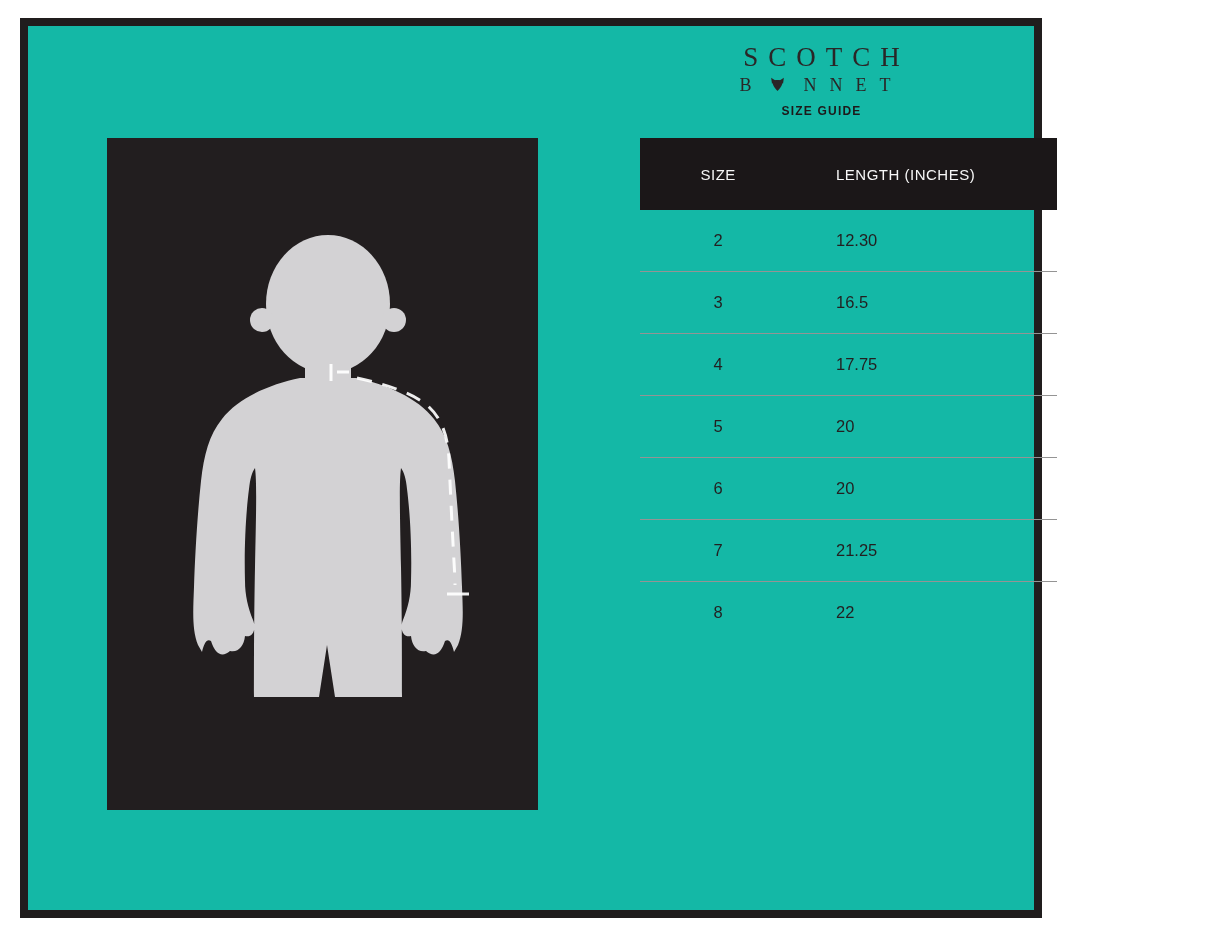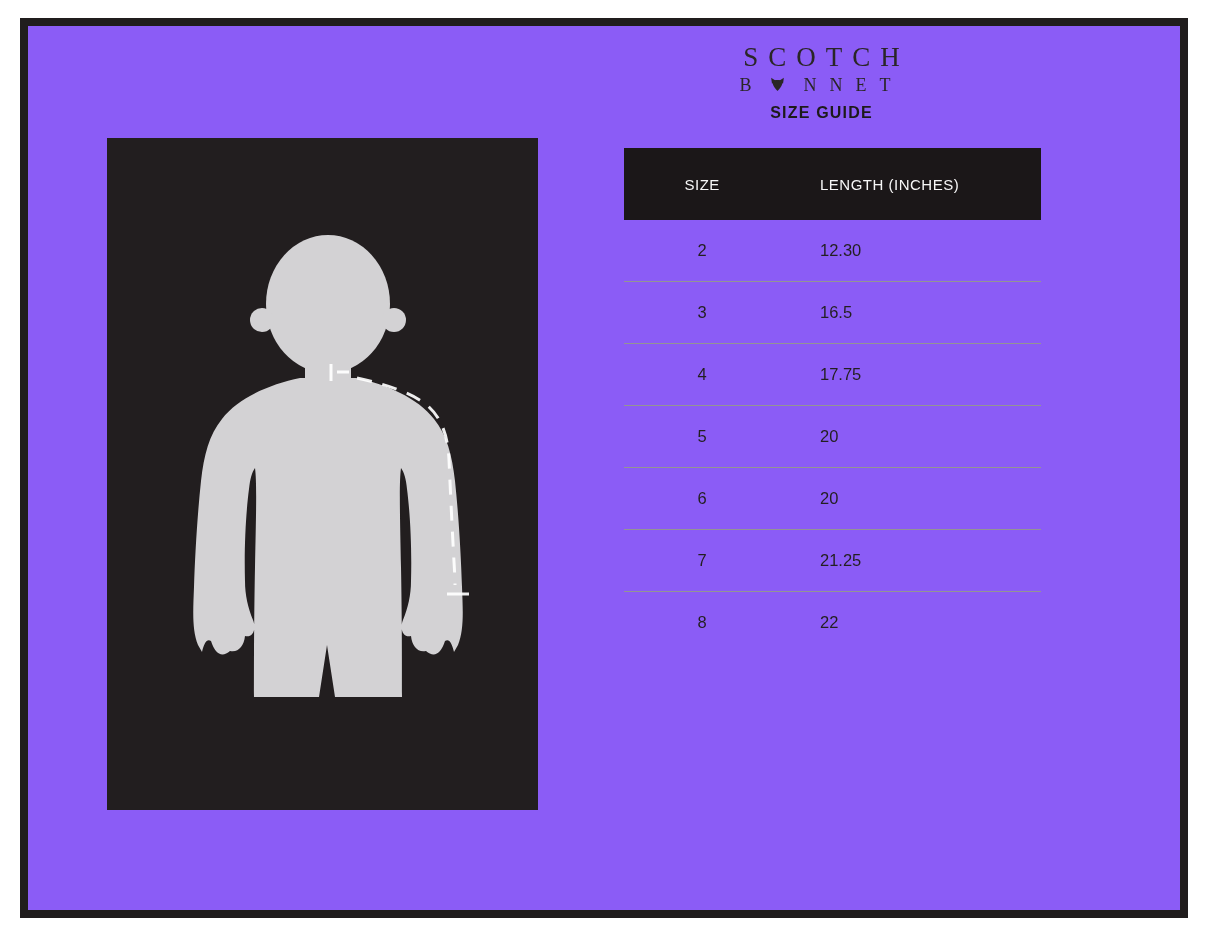--- a/index.html
+++ b/index.html
@@ -1,22 +1,22 @@
 <!DOCTYPE html>
 <html><head>
 <meta charset="utf-8">
 <style>
   html,body{margin:0;padding:0;}
   body{
     width:1214px;height:938px;position:relative;background:#ffffff;
     font-family:"Liberation Sans", sans-serif;color:#231f20;overflow:hidden;
   }
   .frame{
-    position:absolute;left:20px;top:18px;width:1168px;height:900px;
-    border:8px solid #201d1d;box-sizing:border-box;background:#8b5cf6;
+    position:absolute;left:20px;top:18px;width:1022px;height:900px;
+    border:8px solid #201d1d;box-sizing:border-box;background:#14b8a6;
   }
   
   .figure-panel{
     position:absolute;left:79px;top:112px;width:431px;height:672px;
     background:#221e1f;
   }
   .figure-panel svg{display:block;}
   
   .right-col{position:absolute;left:585px;top:16px;width:417px;}
   .brand{ text-align:center; color:#2a2627; }
@@ -26,25 +26,25 @@
   }
   .brand-line2{
     display:flex;align-items:center;justify-content:center;
     font-family:"Liberation Serif", serif;
     font-size:18px;line-height:24px;margin-top:1px;
   }
   .brand-line2 .letters{letter-spacing:13px;text-indent:13px;}
   .brand-line2 .letters.pre{text-indent:0;margin-right:4px;}
   .ornament{width:17px;height:15px;margin:0 5px 2px 0;}
   .size-guide-title{
-    text-align:center;font-size:16px;font-weight:600;letter-spacing:1.2px;
+    text-align:center;font-size:12px;font-weight:600;letter-spacing:1.2px;
     margin-top:7px;color:#1d1a1a;
   }
   
-  .size-table{position:absolute;left:596px;top:112px;width:417px;margin-top:10px;}
+  .size-table{position:absolute;left:612px;top:112px;width:417px;}
   .thead{
     height:72px;background:#1b1718;color:#f7f7f7;
     display:flex;align-items:center;font-size:15px;letter-spacing:.5px;
   }
   .trow{
     height:61px;display:flex;align-items:center;font-size:16.5px;
     border-bottom:1.5px solid #949494;
   }
   .trow:last-child{border-bottom:none;}
   .c1{width:37.5%;text-align:center;}

